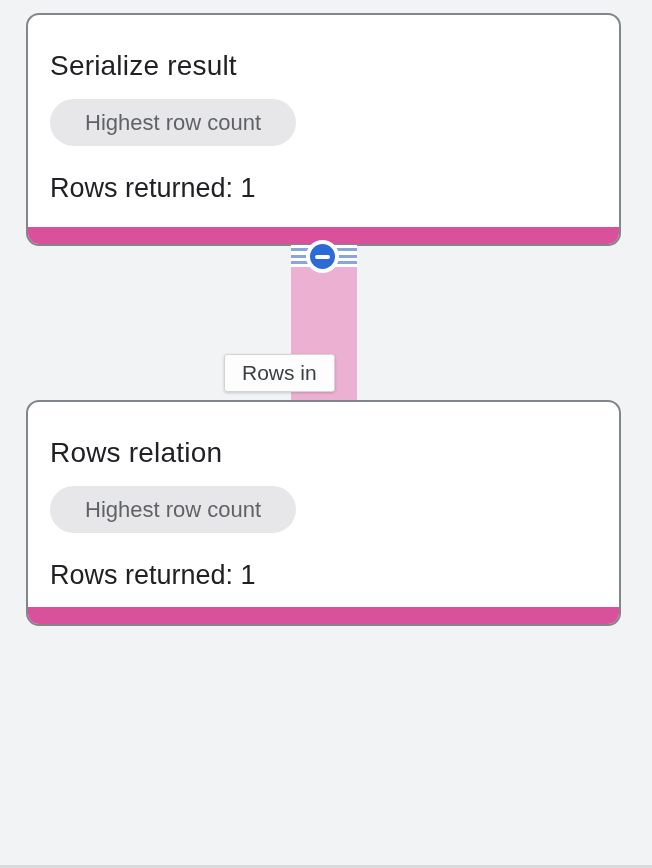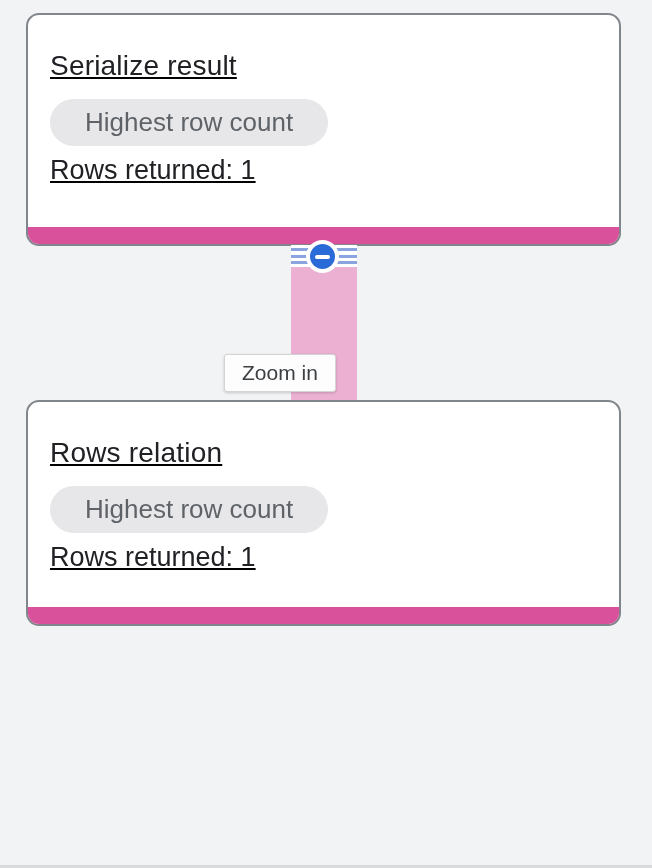--- a/index.html
+++ b/index.html
@@ -35,42 +35,42 @@
     left:26px;
     width:595px;
     background:var(--card-bg);
     border:2px solid var(--card-border);
     border-radius:13px;
     overflow:hidden;
     cursor:pointer;
   }
   .node-card.card-top{top:13px;height:233px;}
   .node-card.card-bottom{top:400px;height:226px;}
-  .card-content{padding:34px 22px 0 22px;text-decoration:underline;}
+  .card-content{padding:34px 22px 0 22px;}
   .node-title{
     font-size:28px;
     font-weight:500;
     letter-spacing:0.2px;
     color:var(--title-text);
     line-height:34px;
   }
   .node-badge{
     display:inline-block;
     margin-top:16px;
     height:47px;
     line-height:47px;
     padding:0 35px;
     border-radius:24px;
     background:var(--badge-bg);
     color:var(--badge-text);
-    font-size:26px;
+    font-size:22px;
     white-space:nowrap;
   }
   .node-rows{
-    margin-top:8px;
+    margin-top:26px;
     font-size:27px;
     color:var(--body-text);
     line-height:32px;
   }
   .accent-bar{
     position:absolute;
     left:0;right:0;bottom:0;
     height:17px;
     background:var(--accent-bar);
   }
@@ -173,21 +173,21 @@
     <div class="edge-line"></div>
   </div>
 
   <div class="collapse-button">
     <div class="collapse-circle">
       <div class="minus-glyph"></div>
     </div>
   </div>
 
   <div class="tooltip">
-    <span>Zoom in</span>
+    <span>Rows in</span>
   </div>
 
   <div class="node-card card-bottom">
     <div class="card-content">
       <div class="node-title">Rows relation</div>
       <div class="node-badge">Highest row count</div>
       <div class="node-rows">Rows returned: 1</div>
     </div>
     <div class="accent-bar"></div>
   </div>

